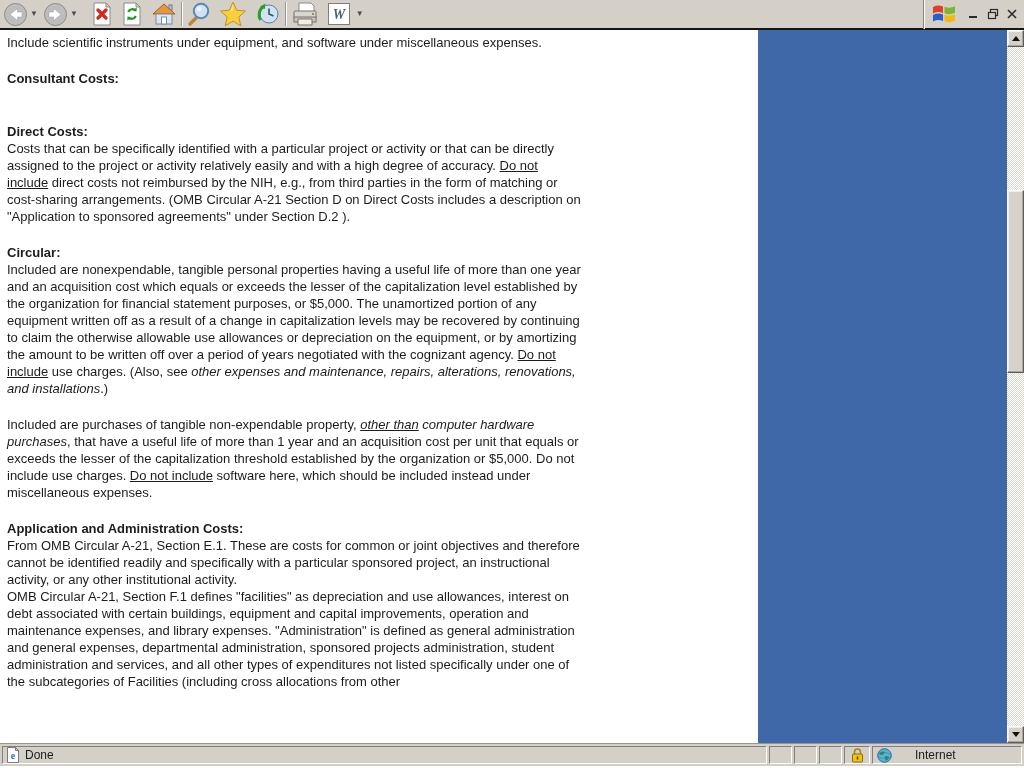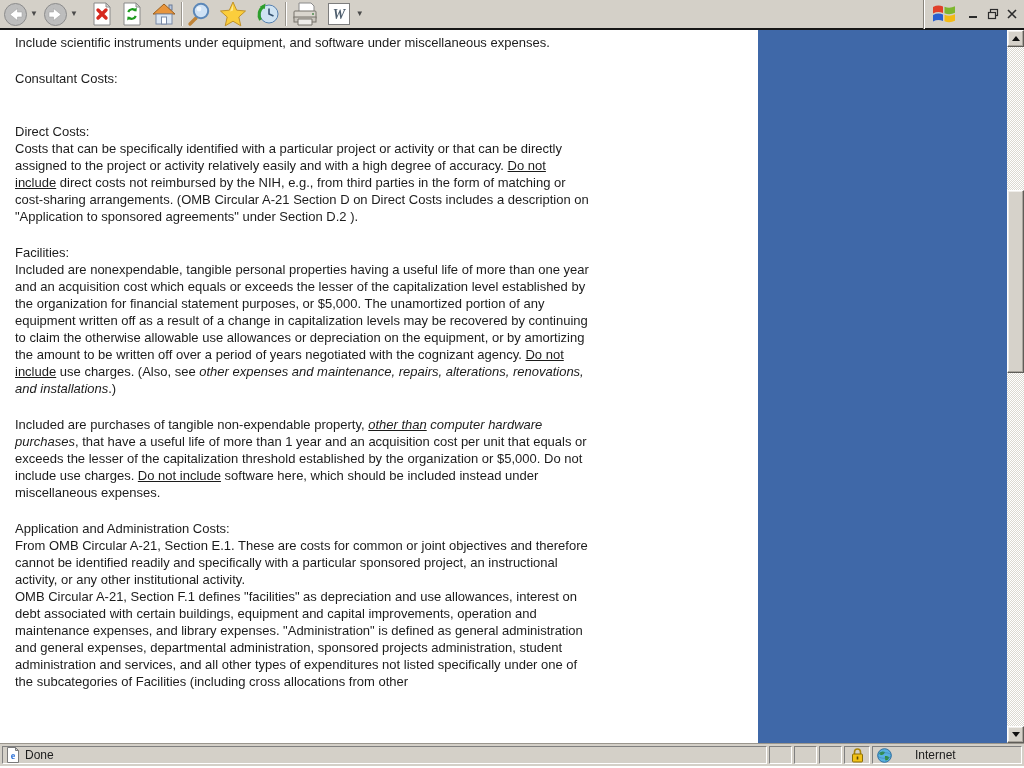--- a/index.html
+++ b/index.html
@@ -17,23 +17,23 @@
   .tb-caret { font-size:8px; color:#4a4a4a; margin:0 4px 0 1px; line-height:28px; }
   .tb-sep { width:2px; height:24px; margin:0 3px; border-left:1px solid #9a968e; border-right:1px solid #ffffff; }
   .tb-spacer { flex:1; }
   .tb-right-sep { width:2px; height:30px; border-left:1px solid #87837b; border-right:1px solid #ffffff; margin-right:4px; }
   .winlogo { width:26px; height:26px; margin:0 8px 0 2px; }
   .winctl { display:flex; align-items:flex-start; gap:2px; margin-right:4px; }
   .winctl .ctl { width:17px; height:17px; display:flex; align-items:center; justify-content:center; background:transparent; border:none; color:#2b2b2b; font-size:12px; }
 
   
   .content-row { position:relative; height:713px; flex-shrink:0; background:#fff; }
-  .page { position:absolute; left:8px; top:0; width:758px; height:713px; overflow:hidden; background:#ffffff; padding:4px 0 4px 7px; }
+  .page { position:absolute; left:0; top:0; width:758px; height:713px; overflow:hidden; background:#ffffff; padding:4px 0 4px 7px; }
   .page-text { width:575px; font-size:13px; line-height:17px; color:#1c1c1c; }
-  .sec-heading { font-weight:normal; }
+  .sec-heading { font-weight:bold; }
   .section { margin-top:19px; }
   .blue-panel { position:absolute; left:758px; top:0; width:249px; height:713px; background:#3f68a8; }
 
   
   .vscroll { position:absolute; right:0; top:0; width:17px; height:713px; background:#ece9e4;
     background-image:conic-gradient(#ffffff 25%, #dcd9d1 0 50%, #ffffff 0 75%, #dcd9d1 0);
     background-size:2px 2px; }
   .sb-btn { position:absolute; left:0; width:17px; height:17px; background:#d6d2ca;
     border:1px solid; border-color:#ffffff #5f5d58 #5f5d58 #ffffff;
     box-shadow:inset -1px -1px 0 #a9a59d, inset 1px 1px 0 #efede9;
@@ -214,21 +214,21 @@
         <div>
             <div class="section">
               <div class="sec-heading">Consultant Costs:</div>
               <div class="sec-body"><br></div>
             </div>
             <div class="section">
               <div class="sec-heading">Direct Costs:</div>
               <div class="sec-body"><span>Costs that can be specifically identified with a particular project or activity or that can be directly assigned to the project or activity relatively easily and with a high degree of accuracy. </span><span style="text-decoration: underline;">Do not include</span><span> direct costs not reimbursed by the NIH, e.g., from third parties in the form of matching or cost-sharing arrangements. (OMB Circular A-21 Section D on Direct Costs includes a description on "Application to sponsored agreements" under Section D.2 ).</span></div>
             </div>
             <div class="section">
-              <div class="sec-heading">Facilities:</div>
+              <div class="sec-heading">Circular:</div>
               <div class="sec-body"><span>Included are nonexpendable, tangible personal properties having a useful life of more than one year and an acquisition cost which equals or exceeds the lesser of the capitalization level established by the organization for financial statement purposes, or $5,000. The unamortized portion of any equipment written off as a result of a change in capitalization levels may be recovered by continuing to claim the otherwise allowable use allowances or depreciation on the equipment, or by amortizing the amount to be written off over a period of years negotiated with the cognizant agency. </span><span style="text-decoration: underline;">Do not include</span><span> use charges. (Also, see </span><span style="font-style: italic;">other expenses and maintenance, repairs, alterations, renovations, and installations</span><span>.)</span></div>
             </div>
             <div class="section">
               <div class="sec-body"><span>Included are purchases of tangible non-expendable property, </span><span style="text-decoration: underline; font-style: italic;">other than</span><span style="font-style: italic;"> computer hardware purchases</span><span>, that have a useful life of more than 1 year and an acquisition cost per unit that equals or exceeds the lesser of the capitalization threshold established by the organization or $5,000. Do not include use charges. </span><span style="text-decoration: underline;">Do not include</span><span> software here, which should be included instead under miscellaneous expenses.</span></div>
             </div>
             <div class="section">
               <div class="sec-heading">Application and Administration Costs:</div>
               <div class="sec-body"><span>From OMB Circular A-21, Section E.1. These are costs for common or joint objectives and therefore cannot be identified readily and specifically with a particular sponsored project, an instructional activity, or any other institutional activity.</span><br><span>OMB Circular A-21, Section F.1 defines "facilities" as depreciation and use allowances, interest on debt associated with certain buildings, equipment and capital improvements, operation and maintenance expenses, and library expenses. "Administration" is defined as general administration and general expenses, departmental administration, sponsored projects administration, student administration and services, and all other types of expenditures not listed specifically under one of the subcategories of Facilities (including cross allocations from other</span></div>
             </div>
           </div>

